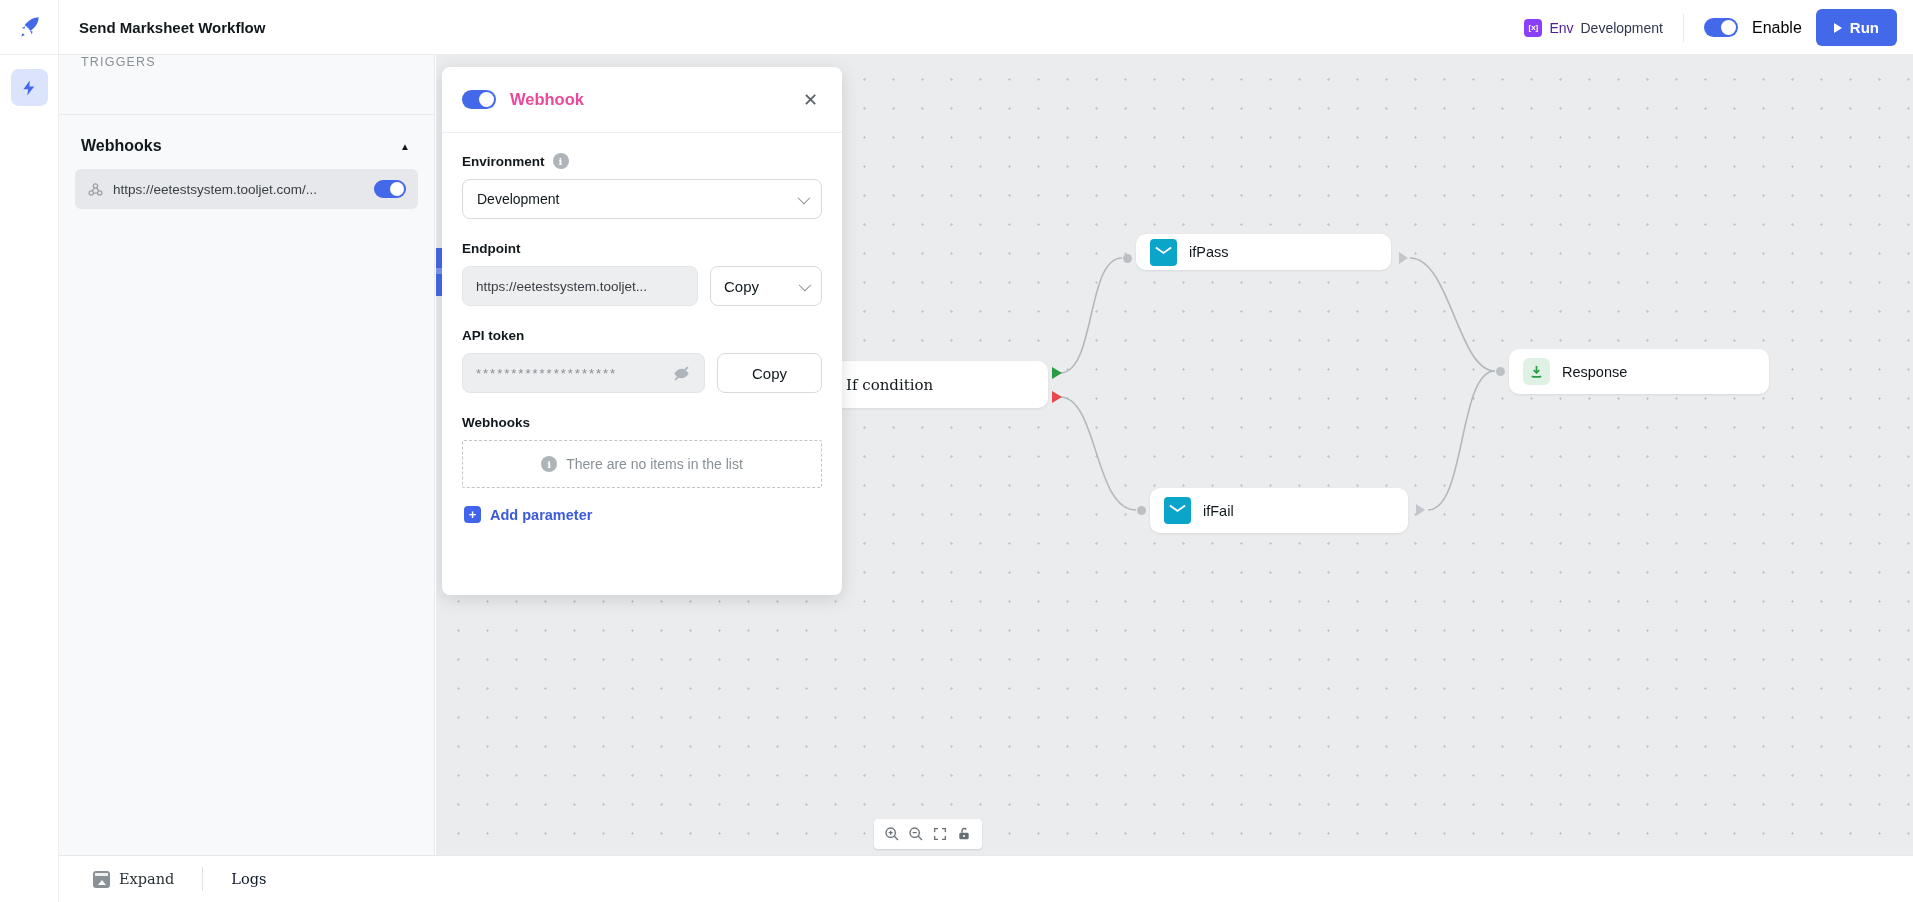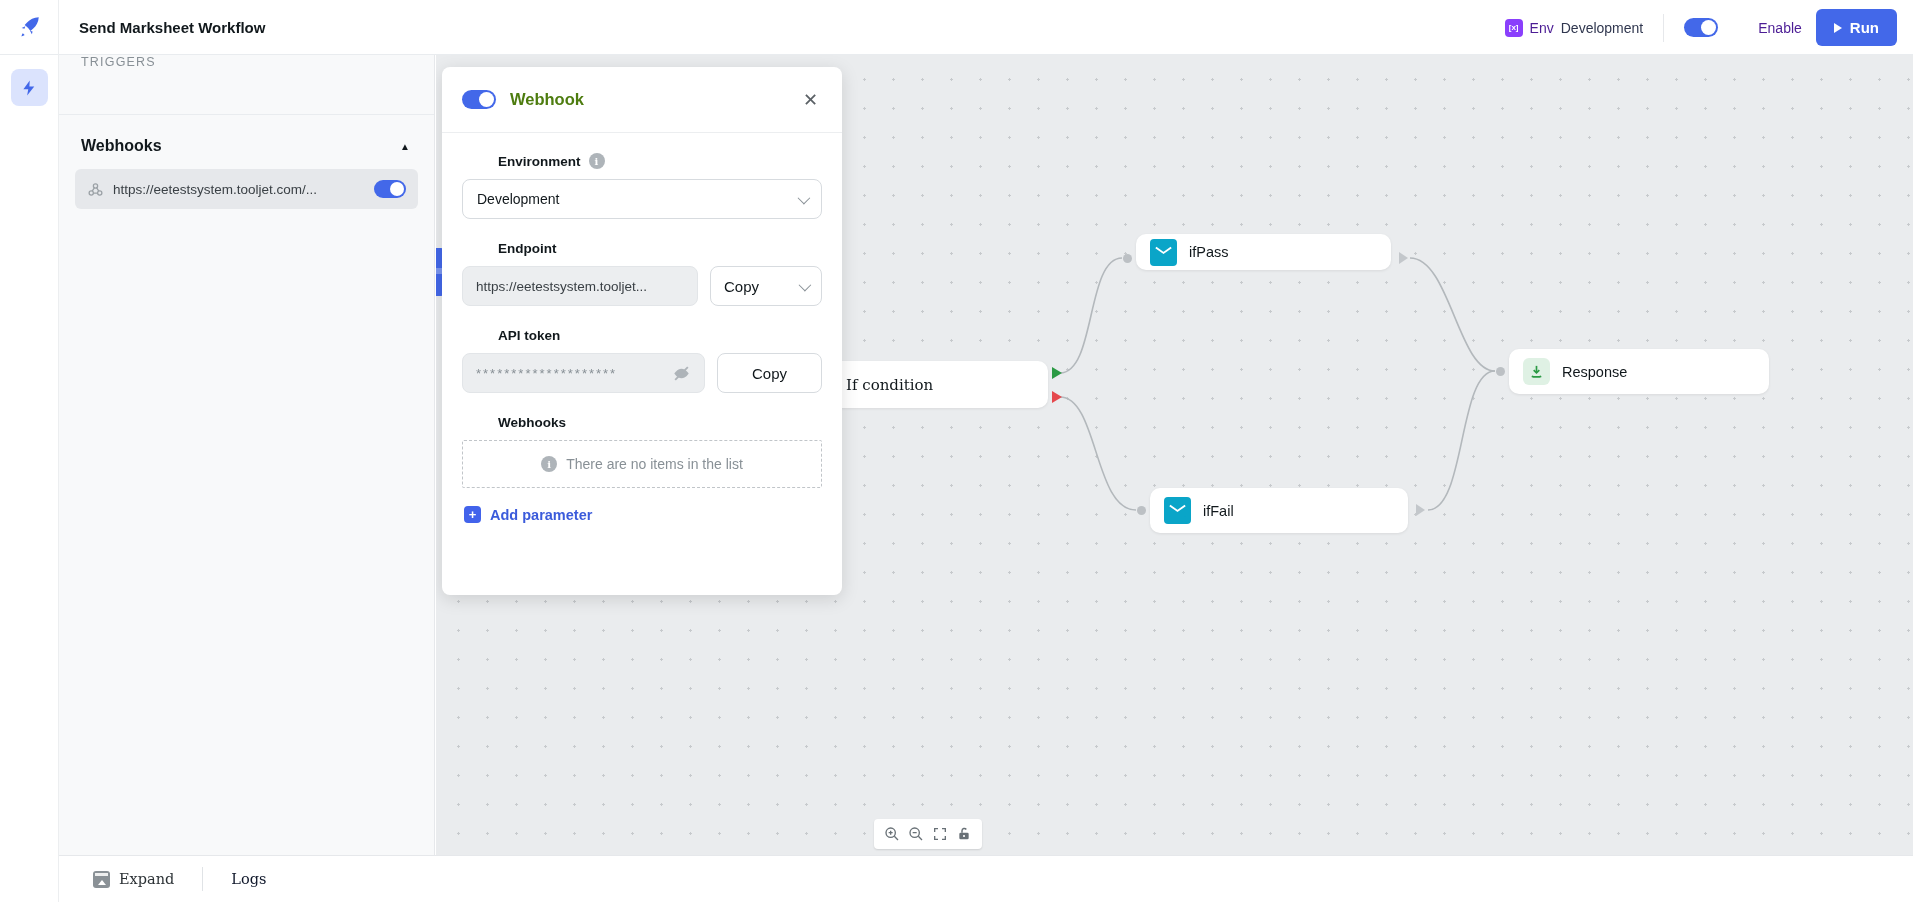--- a/index.html
+++ b/index.html
@@ -12,21 +12,21 @@
   .app-title { font-size:15px; font-weight:600; color:#11181c; margin-left:20px; }
   .saved-wrap { position:absolute; left:846px; top:0; height:55px; display:flex; align-items:center; gap:8px; color:#8a9196; font-size:14px; }
   .right-wrap { position:absolute; right:16px; top:0; height:55px; display:flex; align-items:center; gap:14px; }
   .env-badge { display:flex; align-items:center; gap:7px; font-size:14px; color:#30374f; }
   .env-icon { width:18px; height:18px; border-radius:4px; background:#8a3ffc; color:#fff; font-size:8px; display:flex; align-items:center; justify-content:center; font-weight:700; }
   .env-name { font-weight:500; color:#4c1d95; }
   .env-value { color:#30374f; }
   .vdiv { width:1px; height:28px; background:#e6e8eb; margin:0 6px; }
   .toggle { width:34px; height:19px; border-radius:10px; background:#4368e9; position:relative; cursor:pointer; flex:none; }
   .toggle::after { content:""; position:absolute; right:2px; top:2px; width:15px; height:15px; border-radius:50%; background:#fff; }
-  .enable-label { font-size:14px; color:#4c1d95;margin-left:26px; }
+  .enable-label { font-size:16px; color:#000000; }
   .run-btn { height:37px; padding:0 18px; background:#4368e9; color:#fff; border:none; border-radius:6px; font-size:15px; font-weight:600; display:flex; align-items:center; gap:8px; cursor:pointer; font-family:"Liberation Sans",sans-serif; }
   .play-tri { width:0; height:0; border-left:8px solid #fff; border-top:5px solid transparent; border-bottom:5px solid transparent; }
 
   
   .left-rail { position:absolute; left:0; top:55px; width:59px; height:847px; background:#fff; border-right:1px solid #eceef0; z-index:30; }
   .rail-btn { width:37px; height:37px; margin:14px auto; background:#dbe3fd; border-radius:8px; display:flex; align-items:center; justify-content:center; cursor:pointer; }
 
   
   .sidebar { position:absolute; left:59px; top:55px; width:376px; height:800px; background:#f8f9fa; border-right:1px solid #e6e8eb; z-index:30; }
   .sidebar-head { height:60px; display:flex; align-items:flex-start; padding:0 22px; border-bottom:1px solid #e9ecef; }
@@ -56,24 +56,24 @@
   .hidden-node-frag { position:absolute; left:-6px; top:193px; width:14px; height:48px; border-radius:3px; background:#4368e9; z-index:15; }
   .hidden-node-frag::after { content:""; position:absolute; left:0; top:20px; width:100%; height:6px; background:#7b96f0; }
 
   
   .ctrl-bar { position:absolute; left:438px; top:764px; width:108px; height:30px; background:#fff; border-radius:4px; box-shadow:0 1px 2px rgba(0,0,0,.12); display:flex; align-items:center; justify-content:space-around; padding:0 6px; }
   .ctrl-ic { width:17px; height:17px; display:flex; align-items:center; justify-content:center; cursor:pointer; color:#687076; }
 
   
   .modal { position:absolute; left:6px; top:12px; width:400px; height:528px; background:#fff; border-radius:8px; box-shadow:0 4px 18px rgba(0,0,0,.13); z-index:25; }
   .modal-head { height:66px; display:flex; align-items:center; padding:0 20px; gap:14px; border-bottom:1px solid #eceef0; }
-  .modal-title { font-size:16.5px; font-weight:600; color:#4d7c0f; flex:1; }
+  .modal-title { font-size:16.5px; font-weight:600; color:#ec4899; flex:1; }
   .close-x { font-size:18px; color:#5b6166; cursor:pointer; padding:2px 4px; }
   .modal-body { padding:20px 20px 0 20px; }
-  .field-label { font-size:13.5px; font-weight:700; color:#11181c; display:flex; align-items:center; gap:8px; margin-bottom:10px;margin-left:36px; }
+  .field-label { font-size:13.5px; font-weight:700; color:#11181c; display:flex; align-items:center; gap:8px; margin-bottom:10px; }
   .info-ic { width:16px; height:16px; border-radius:50%; background:#aeb4b9; color:#fff; font-size:10px; font-weight:700; display:inline-flex; align-items:center; justify-content:center; font-family:"DejaVu Serif",serif; }
   .select-box { height:40px; border:1px solid #d7dbdf; border-radius:8px; display:flex; align-items:center; justify-content:space-between; padding:0 14px; font-size:14px; color:#11181c; cursor:pointer; margin-bottom:22px; background:#fff; }
   .chev { width:9px; height:9px; border-right:1.6px solid #889096; border-bottom:1.6px solid #889096; transform:rotate(45deg) translateY(-2px); }
   .field-row { display:flex; gap:12px; margin-bottom:22px;justify-content:center; }
   .ro-input { flex:1; height:40px; background:#eceef0; border:1px solid #e2e5e8; border-radius:8px; display:flex; align-items:center; padding:0 13px; font-size:13.5px; color:#3a4045; white-space:nowrap; overflow:hidden; }
   .copy-dd { width:112px; height:40px; background:#fff; border:1px solid #d7dbdf; border-radius:8px; display:flex; align-items:center; justify-content:space-between; padding:0 13px; font-size:15px; color:#11181c; cursor:pointer; }
   .copy-btn { width:105px; height:40px; background:#fff; border:1px solid #d7dbdf; border-radius:8px; font-size:15px; color:#11181c; cursor:pointer; font-family:"Liberation Sans",sans-serif; }
   .token-text { flex:1; letter-spacing:2px; color:#889096; font-size:13px; overflow:hidden; white-space:nowrap; }
   .dashed-box { border:1.6px dashed #c1c5c9; border-radius:2px; height:48px; display:flex; align-items:center; justify-content:center; gap:9px; margin-bottom:18px; }
   .empty-text { font-size:14px; color:#889096; }

